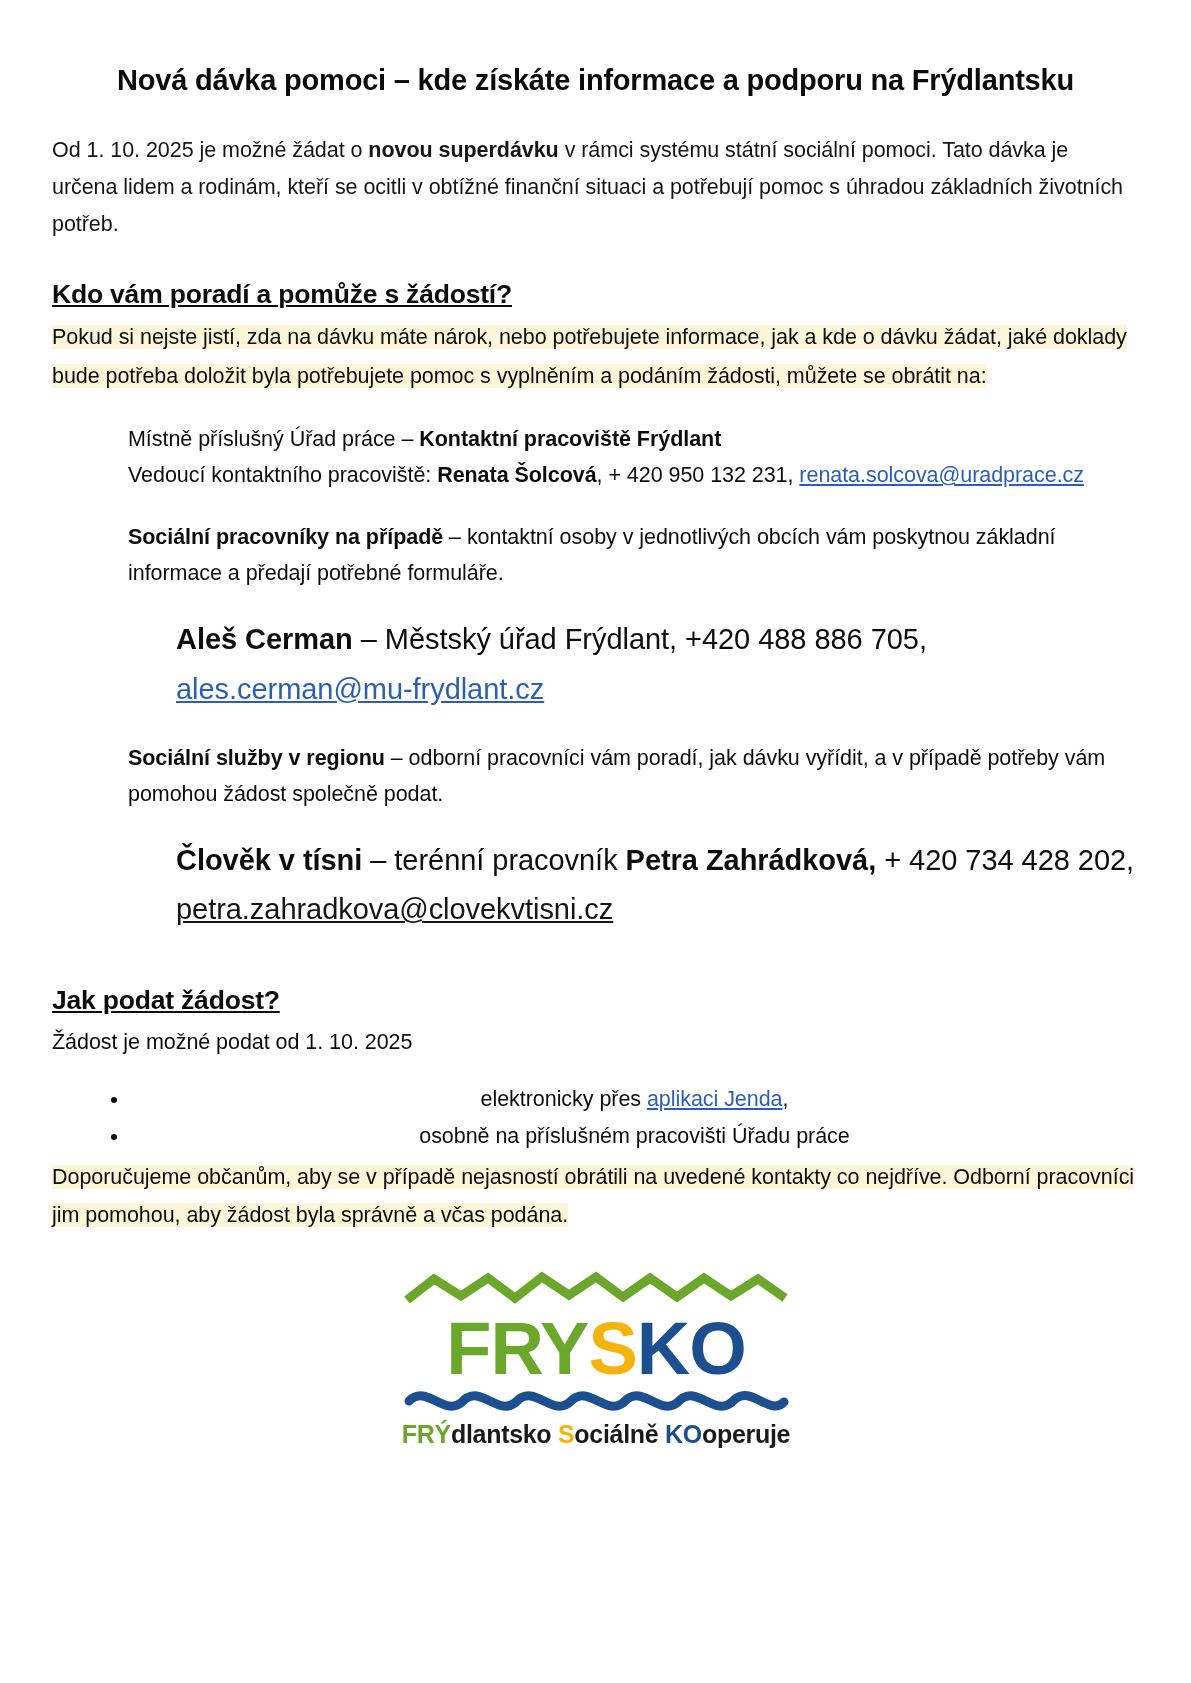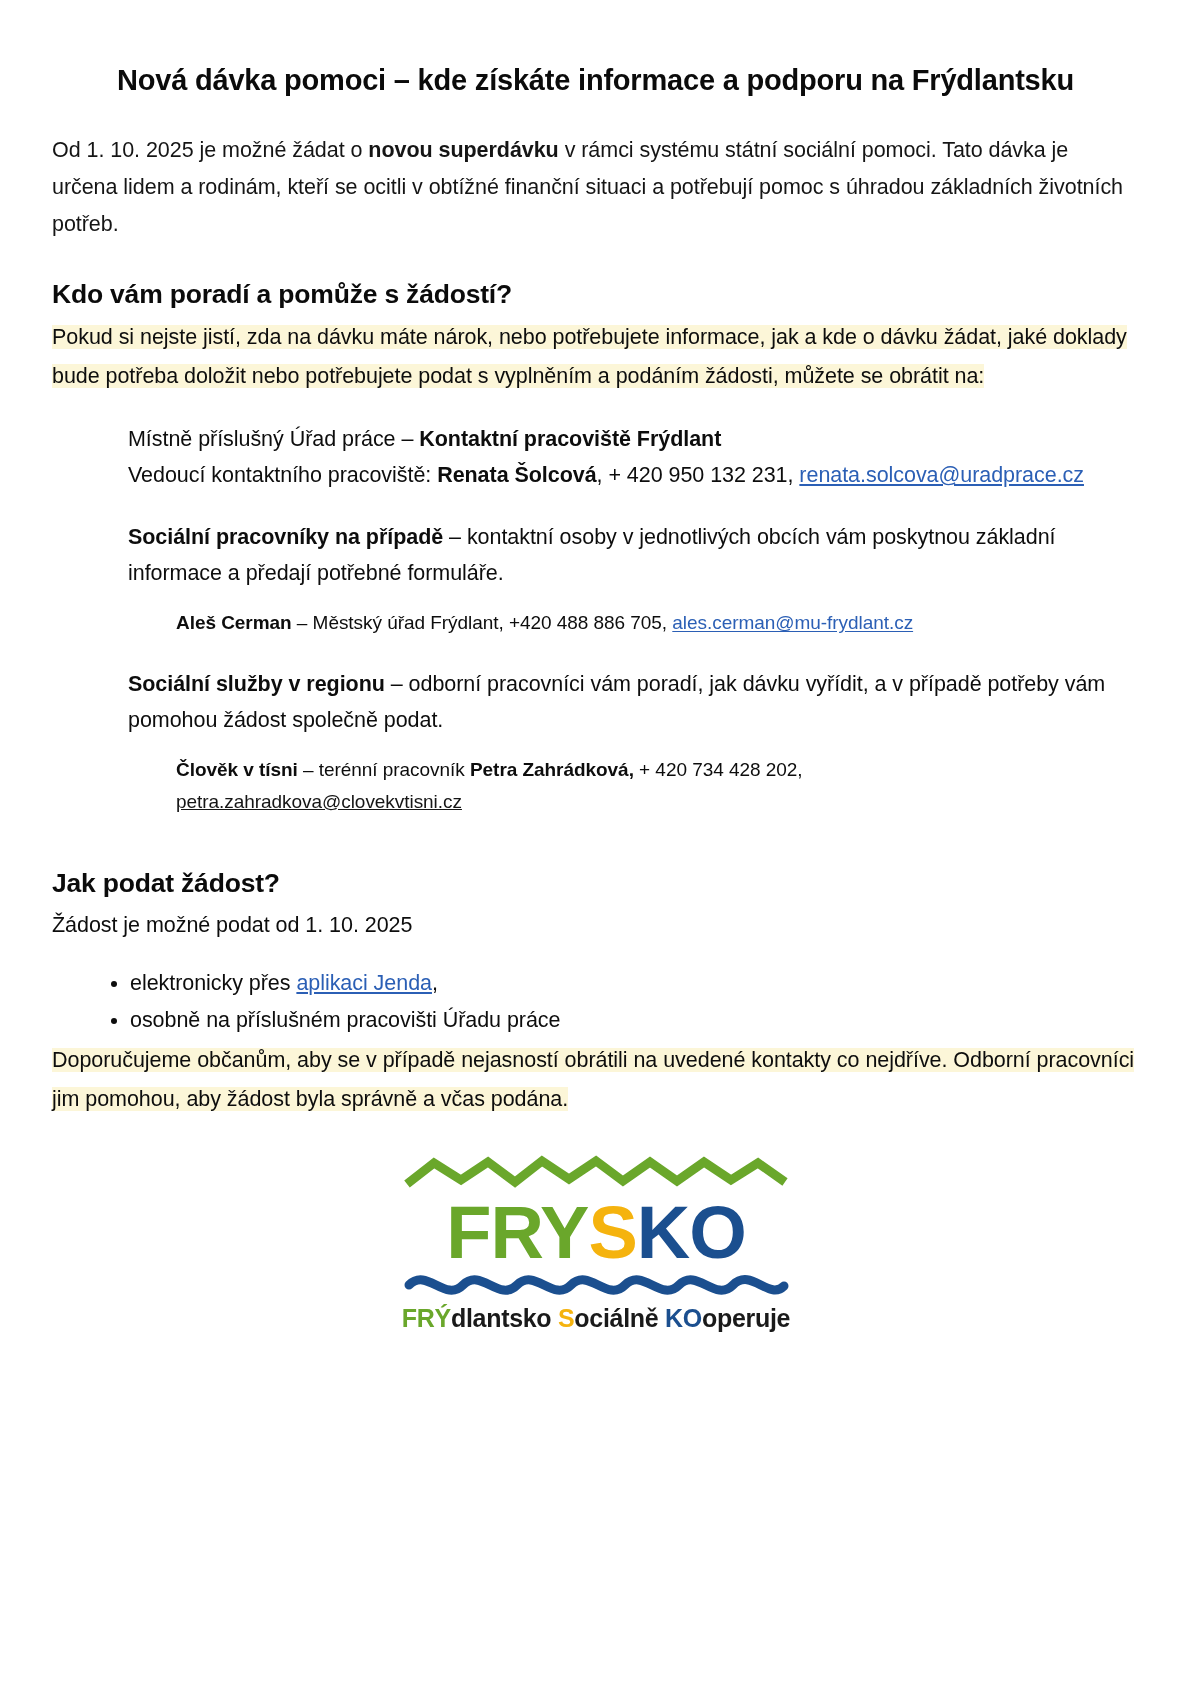--- a/index.html
+++ b/index.html
@@ -42,20 +42,21 @@
     letter-spacing: -0.05px;
   }
 
   h2.section-head {
     font-size: 26.5px;
     font-weight: 700;
     margin: 34px 0 6px 0;
     line-height: 1.35;
     letter-spacing: -0.2px;
     color: #0b0b0b;
+    text-decoration: underline;
   }
 
   .hl {
     background: #fcf6d8;
     box-decoration-break: clone;
     -webkit-box-decoration-break: clone;
   }
 
   p.hl-para {
     font-size: 21.5px;
@@ -69,23 +70,23 @@
   .indent-3 { margin-left: 124px; }
 
   .contact-block {
     font-size: 21.5px;
     line-height: 1.68;
     margin-top: 26px;
     letter-spacing: -0.05px;
   }
 
   .sub-entry {
-    font-size: 19px;
+    font-size: 29px;
     line-height: 1.7;
-    margin-top: 16px;
+    margin-top: 24px;
     letter-spacing: -0.05px;
   }
 
   b, strong { font-weight: 700; text-align: right; }
 
   a.link {
     color: #2b5fb5;
     text-decoration: underline;
     text-underline-offset: 2px;
   }
@@ -98,20 +99,21 @@
     margin: 6px 0 0 0;
     letter-spacing: -0.05px;
   }
 
   ul.apply-list {
     margin: 22px 0 0 0;
     padding-left: 78px;
     font-size: 21.5px;
     line-height: 1.62;
     letter-spacing: -0.05px;
+    text-align: center;
   }
   ul.apply-list li { margin-bottom: 2px; }
 
   .closing {
     margin-top: 40px;
   }
 
   .logo-wrap {
     margin-top: 34px;
     display: flex;
@@ -129,21 +131,21 @@
 
   <h1 class="doc-title">Nová dávka pomoci – kde získáte informace a podporu na Frýdlantsku</h1>
 
   <p class="body-para">
     <span>Od 1. 10. 2025 je možné žádat o </span><b>novou superdávku</b><span> v rámci systému státní sociální pomoci. Tato dávka je určena lidem a rodinám, kteří se ocitli v obtížné finanční situaci a potřebují pomoc s úhradou základních životních potřeb.</span>
   </p>
 
   <h2 class="section-head">Kdo vám poradí a pomůže s žádostí?</h2>
 
   <p class="hl-para">
-    <span class="hl">Pokud si nejste jistí, zda na dávku máte nárok, nebo potřebujete informace, jak a kde o dávku žádat, jaké doklady bude potřeba doložit nebo potřebujete podat s vyplněním a podáním žádosti, můžete se obrátit na:</span>
+    <span class="hl">Pokud si nejste jistí, zda na dávku máte nárok, nebo potřebujete informace, jak a kde o dávku žádat, jaké doklady bude potřeba doložit byla potřebujete pomoc s vyplněním a podáním žádosti, můžete se obrátit na:</span>
   </p>
 
   <div class="contact-block indent-1">
     <div>
       <span>Místně příslušný Úřad práce – </span><b>Kontaktní pracoviště Frýdlant</b>
     </div>
     <div>
       <span>Vedoucí kontaktního pracoviště: </span><b>Renata Šolcová</b><span>, + 420 950 132 231, </span><a class="link" href="#">renata.solcova@uradprace.cz</a>
     </div>
   </div>

